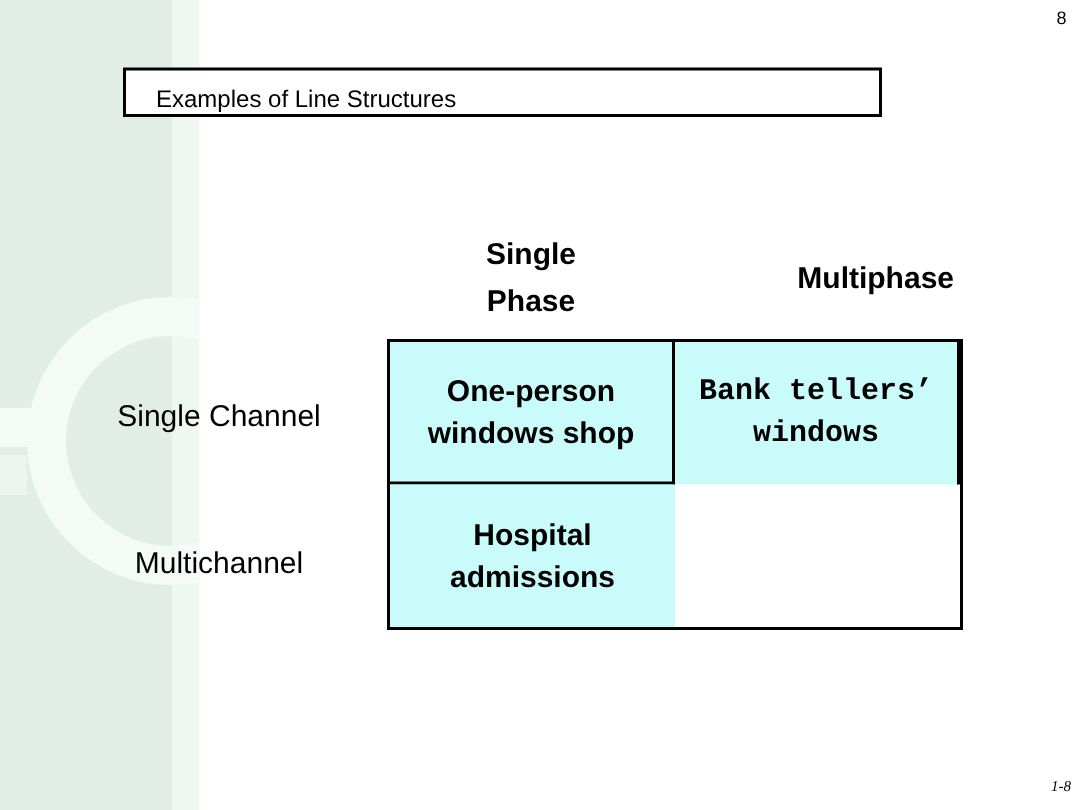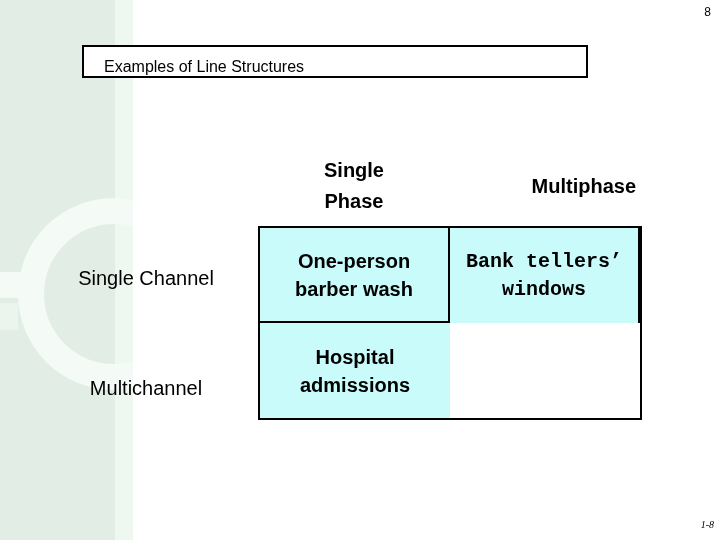--- a/index.html
+++ b/index.html
@@ -44,21 +44,21 @@
   .col-header.c2 { left:450px; width:192px; }
   .w120 { display:inline-block; width:120px; }
   .w180 { display:inline-block; width:180px;text-align:right; }
 
   .row-header {
     position:absolute; left:36px; width:220px; display:flex;
     align-items:center; justify-content:center; text-align:center;
     font-weight:normal; font-size:20px;
   }
   .row-header.r1 { top:230px; height:97px; }
-  .row-header.r2 { top:340px; height:96px; }
+  .row-header.r2 { top:328px; height:96px; }
 
   
   .matrix {
     position:absolute; left:258px; top:226px; width:384px; height:194px;
     display:grid; grid-template-columns:1fr 1fr; grid-template-rows:1fr 1fr;
     border:2px solid #000; box-sizing:border-box;
   }
   .cell {
     display:flex; align-items:center; justify-content:center; text-align:center;
     font-weight:bold; font-size:20px; line-height:28px;
@@ -96,21 +96,21 @@
 
   <div class="row-header r1">
     <span>Single Channel</span>
   </div>
   <div class="row-header r2">
     <span>Multichannel</span>
   </div>
 
   <div class="matrix">
     <div class="cell c00" style="background-color: rgb(201, 251, 251);">
-      <span class="inner">One-person barber wash</span>
+      <span class="inner">One-person windows shop</span>
     </div>
     <div class="cell c10" style="background-color: rgb(201, 251, 251);">
       <span class="inner">Bank tellers’ windows</span>
     </div>
     <div class="cell c11" style="background-color: rgb(201, 251, 251);">
       <span class="inner">Hospital admissions</span>
     </div>
   </div>
 
   <div class="footer-page">1-8</div>

